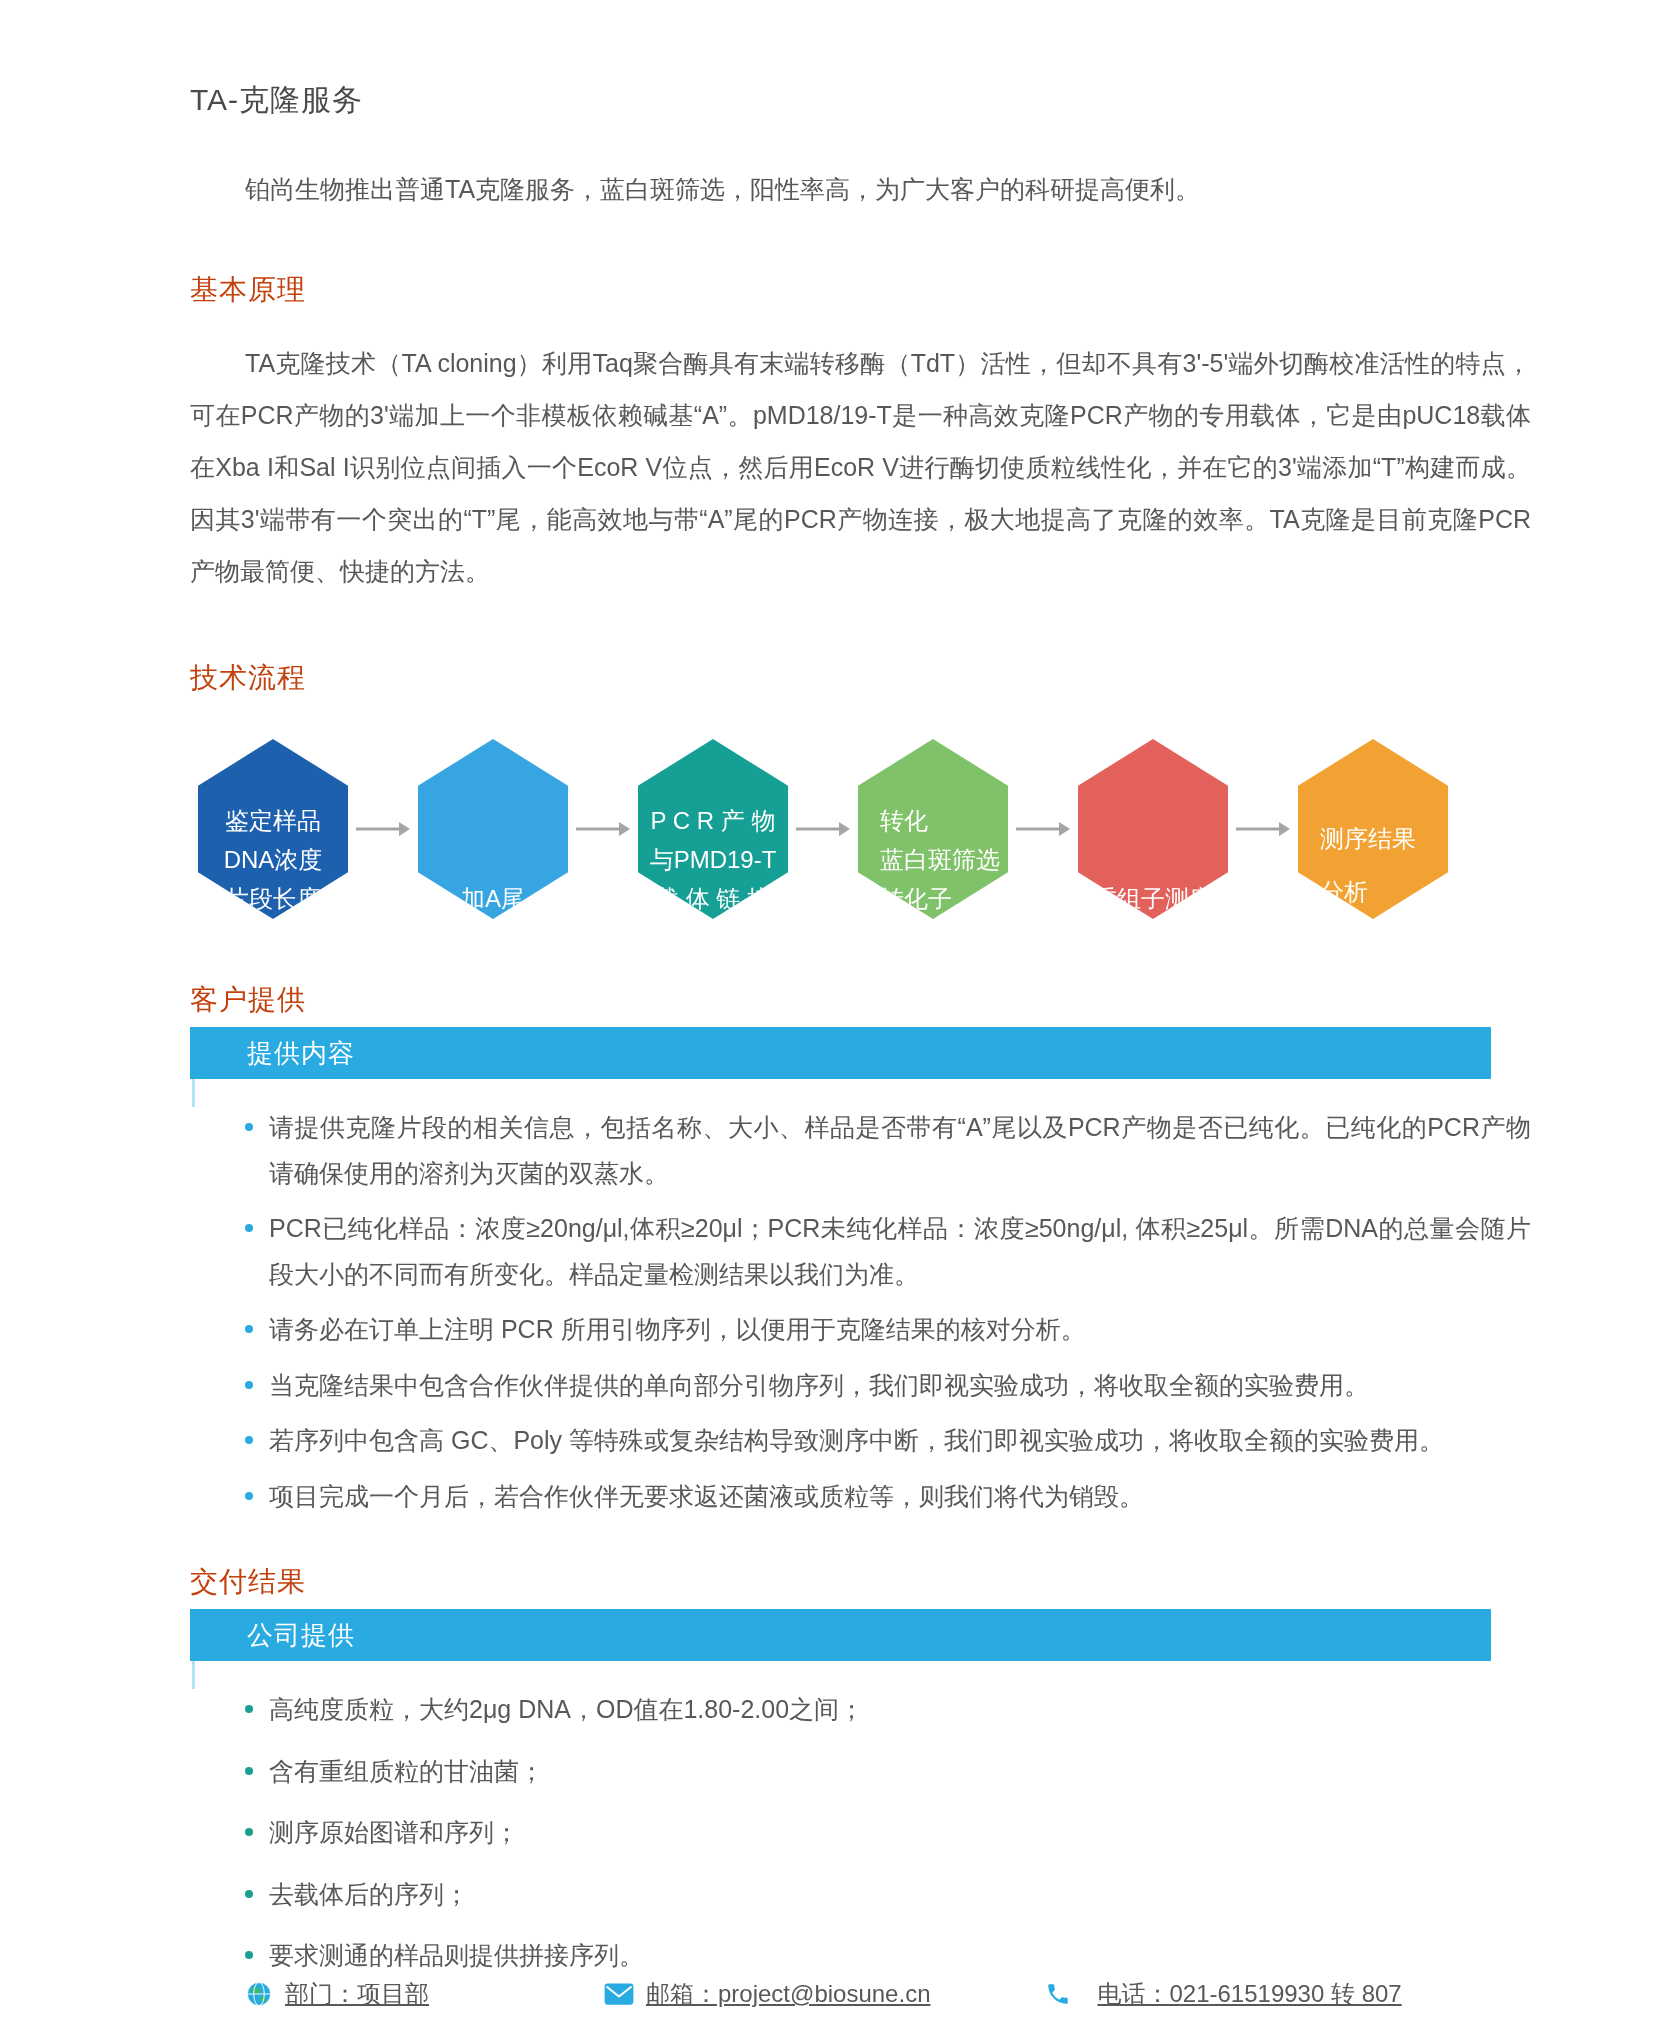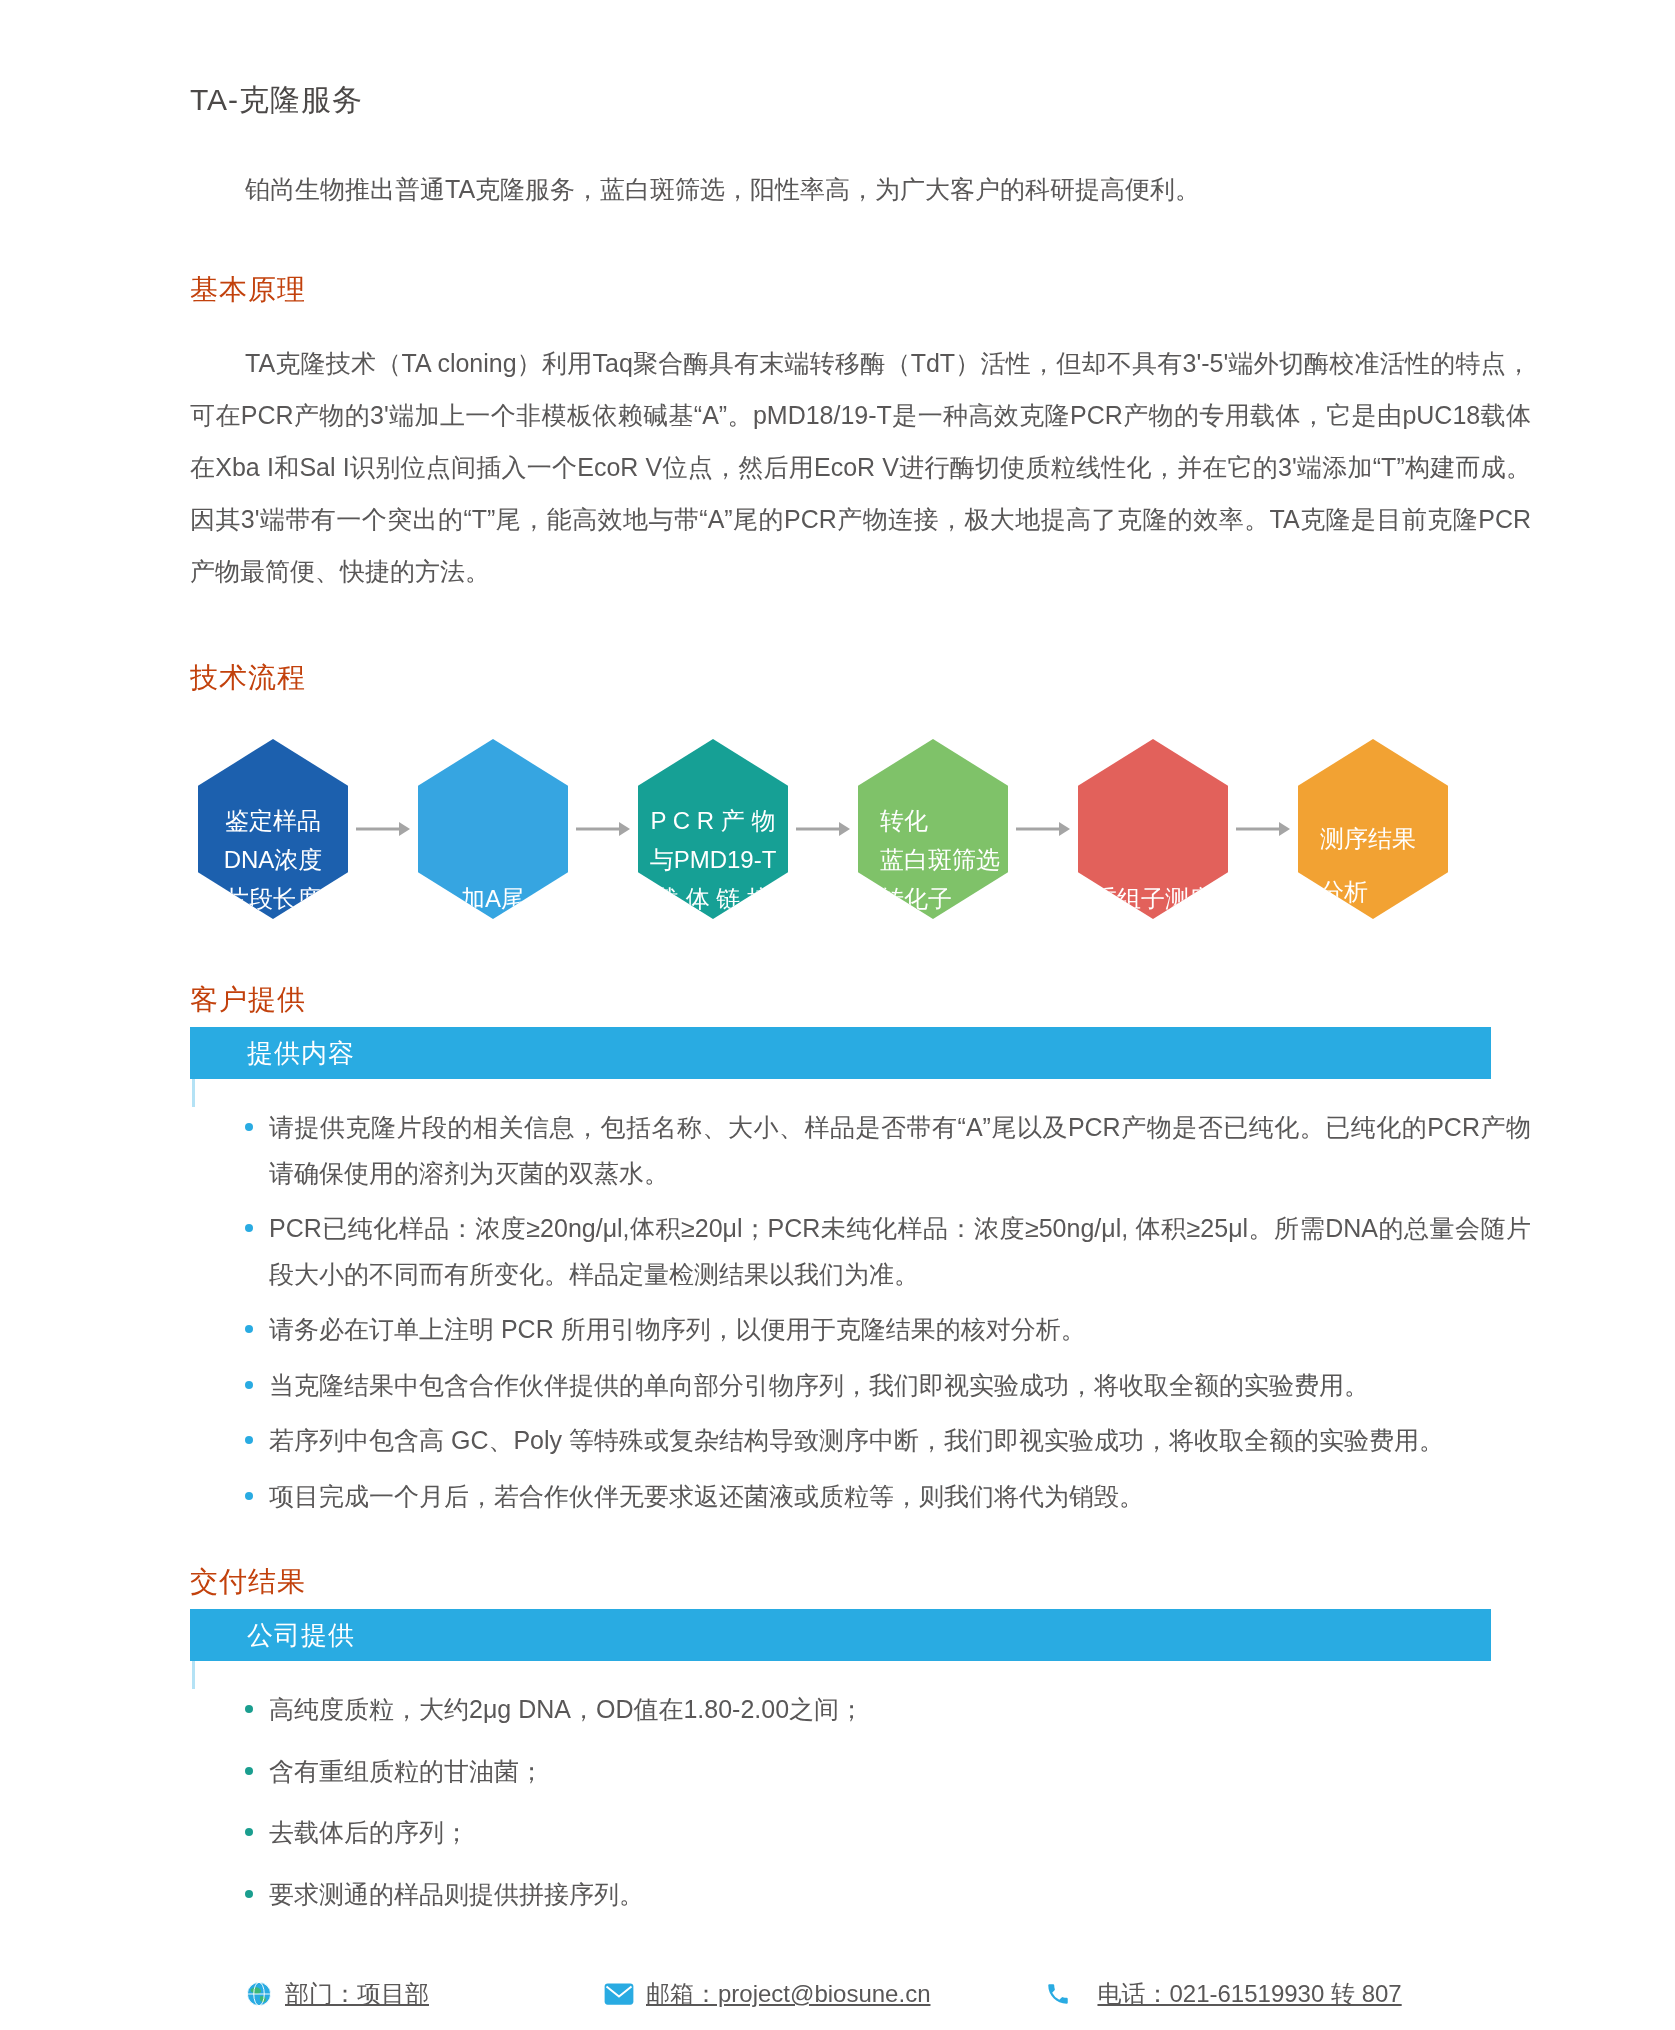--- a/index.html
+++ b/index.html
@@ -223,20 +223,21 @@
 
   <h2 class="sec-heading" style="margin-top:44px">交付结果</h2>
 
   <div class="banner" style="background-color: rgb(41, 171, 226);">
     <span>公司提供</span>
   </div>
 
   <ul class="bullets loose">
     <li><span class="dot" style="background-color: rgb(26, 158, 143);"></span><span>高纯度质粒，大约2μg DNA，OD值在1.80-2.00之间；</span></li>
     <li><span class="dot" style="background-color: rgb(26, 158, 143);"></span><span>含有重组质粒的甘油菌；</span></li>
+    <li><span class="dot" style="background-color: rgb(26, 158, 143);"></span><span>测序原始图谱和序列；</span></li>
     <li><span class="dot" style="background-color: rgb(26, 158, 143);"></span><span>去载体后的序列；</span></li>
     <li><span class="dot" style="background-color: rgb(26, 158, 143);"></span><span>要求测通的样品则提供拼接序列。</span></li>
   </ul>
 
   <div class="footer">
 
     <div class="footer-item" id="footer-dept">
       <span class="f-icon" style="color: rgb(41, 171, 226);">
         <svg width="28" height="28" viewBox="0 0 24 24">
           <circle cx="12" cy="12" r="10" fill="currentColor"></circle>

